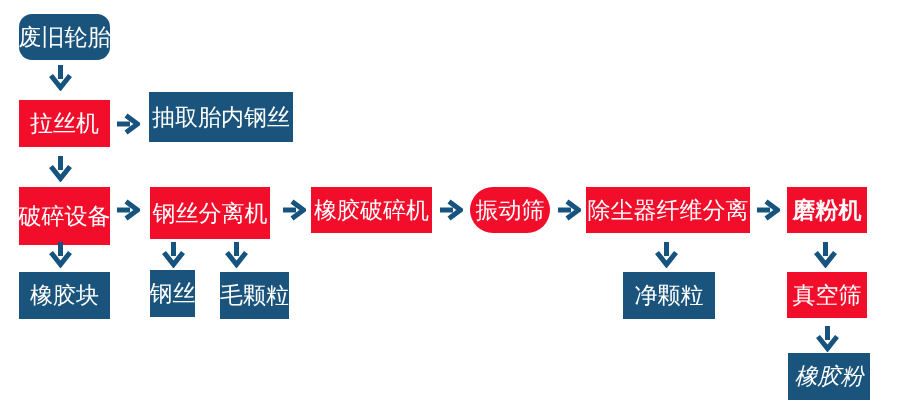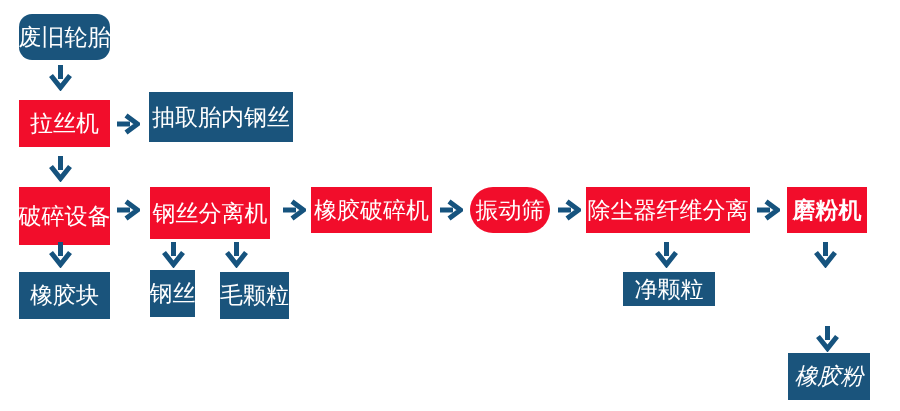--- a/index.html
+++ b/index.html
@@ -64,22 +64,23 @@
   <div class="node process" style="left:586px; top:187px; width:164px; height:46px;font-family:Liberation Serif, serif;">除尘器纤维分离</div>
 
   <div class="node process" style="left:787px; top:187px; width:80px;  height:46px;font-weight:bold;">磨粉机</div>
 
   <div class="node product" style="left:19px;  top:272px; width:91px;  height:47px;">橡胶块</div>
 
   <div class="node product" style="left:150px; top:270px; width:45px;  height:47px;">钢丝</div>
 
   <div class="node product" style="left:201px; top:272px; width:69px;  height:47px;margin-left:19px;">毛颗粒</div>
 
-  <div class="node product" style="left:623px; top:272px; width:92px;  height:34px;">净颗粒</div>
+  <div class="node product" style="left:623px; top:272px; width:92px;  height:47px;">净颗粒</div>
 
+  <div class="node process" style="left:787px; top:272px; width:80px;  height:46px;">真空筛</div>
 
   <div class="node product" style="left:788px; top:353px; width:82px;  height:47px;font-style:italic;">橡胶粉</div>
 
   <span class="arrow" style="left:48px;  top:64px;  width:25px; height:27px;">
     <svg viewBox="0 0 25 27">
         <path d="M12.5 1 V15"></path>
         <path d="M3 11.5 L12.5 23.5 L22 11.5"></path>
       </svg>
   </span>
   <span class="arrow" style="left:48px;  top:155px; width:25px; height:27px;">

